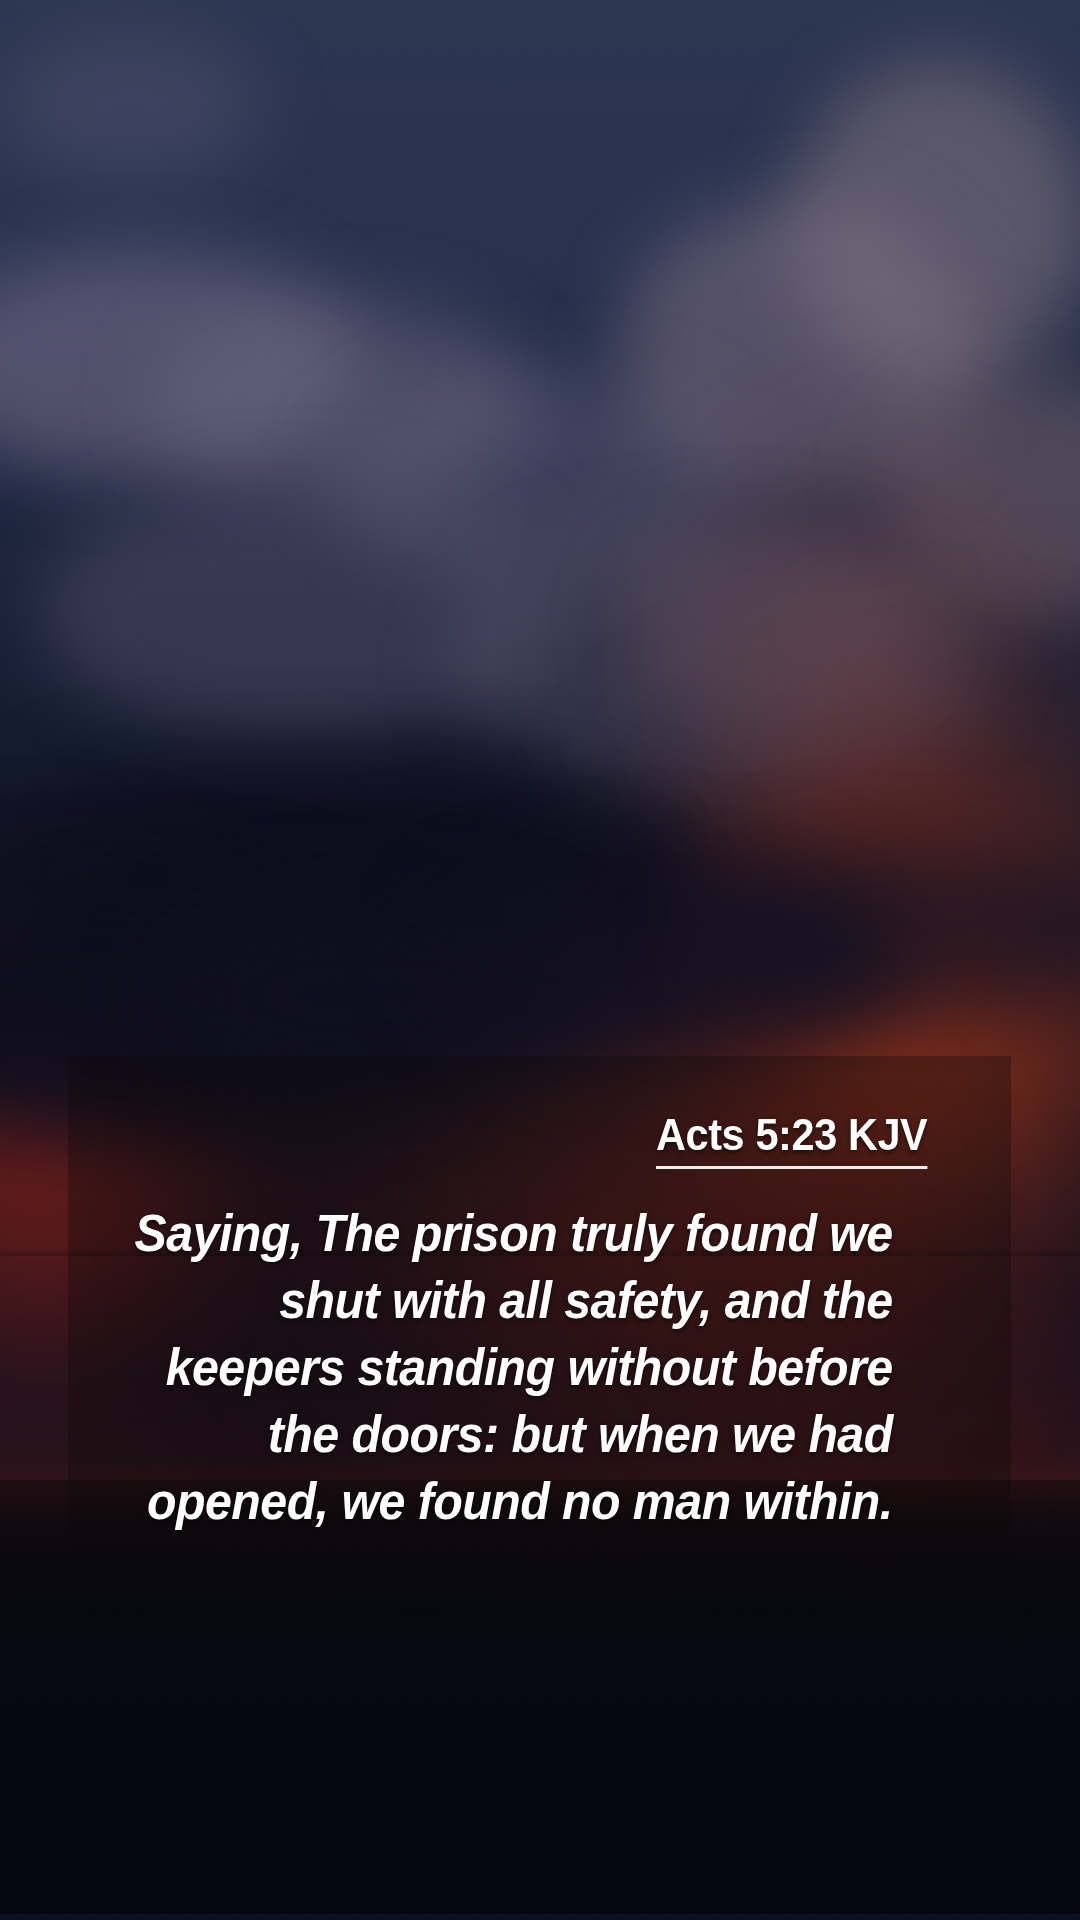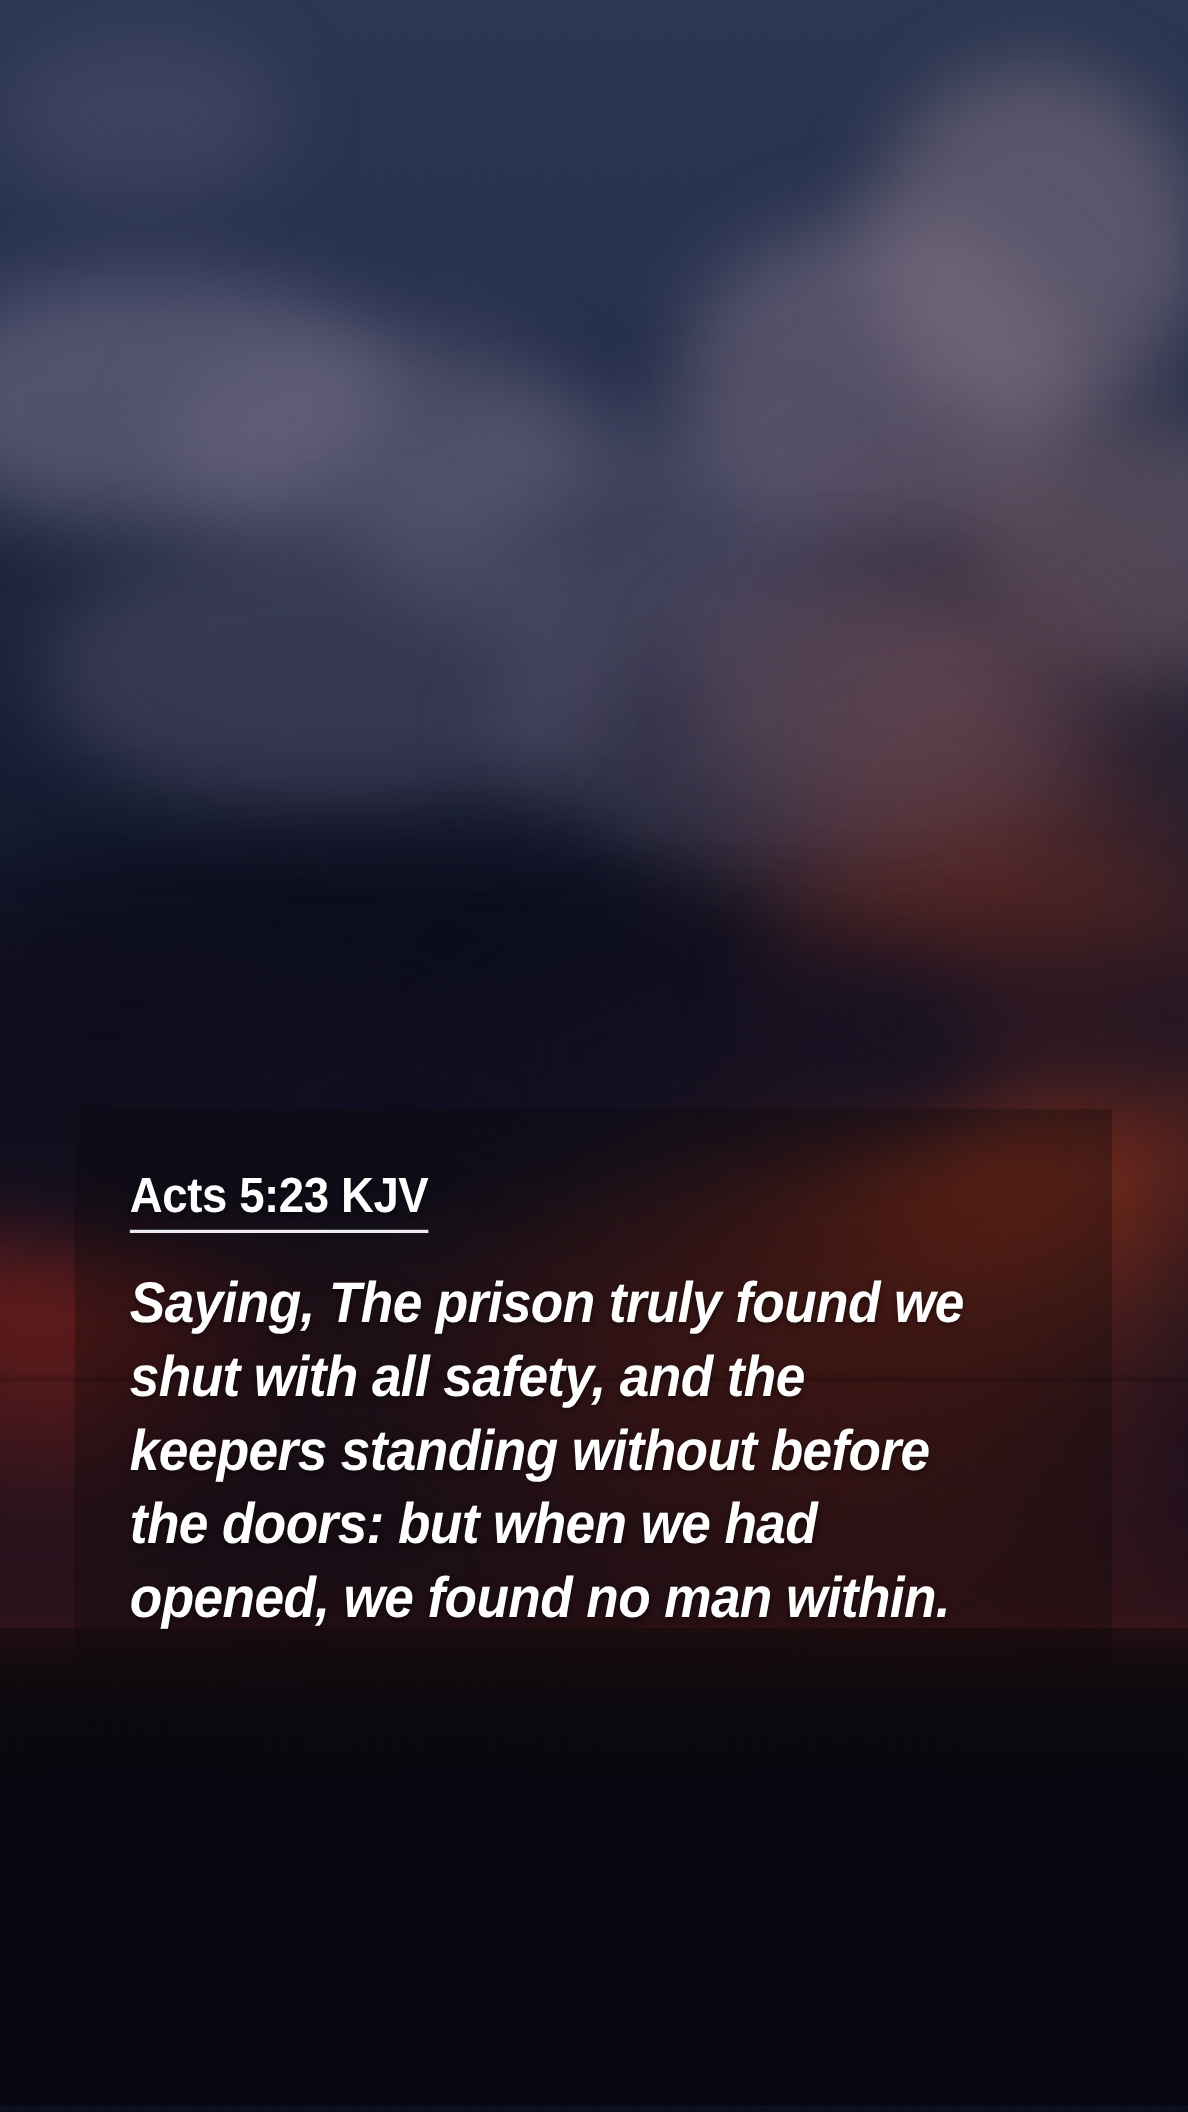--- a/index.html
+++ b/index.html
@@ -96,24 +96,25 @@
 
   
   .grain{position:absolute;inset:0;opacity:0.05;pointer-events:none;
     background-image:
       repeating-linear-gradient(0deg, rgba(255,255,255,0.06) 0 1px, rgba(0,0,0,0) 1px 3px),
       repeating-linear-gradient(90deg, rgba(255,255,255,0.05) 0 1px, rgba(0,0,0,0) 1px 3px);}
 
   
   #verse-card{
     position:absolute;
-    left:68px;top:1008px;width:943px;height:502px;
+    left:68px;top:1056px;width:943px;height:502px;
     background:rgba(12,8,10,0.33);
     box-sizing:border-box;
     padding:56px 60px 0 50px;
+    text-align:right;
   }
   #verse-reference{
     color:#ffffff;
     font-size:45px;
     font-weight:700;
     letter-spacing:-0.4px;
     line-height:1;
     display:inline-block;
     border-bottom:3px solid rgba(255,255,255,0.92);
     padding-bottom:9px;

